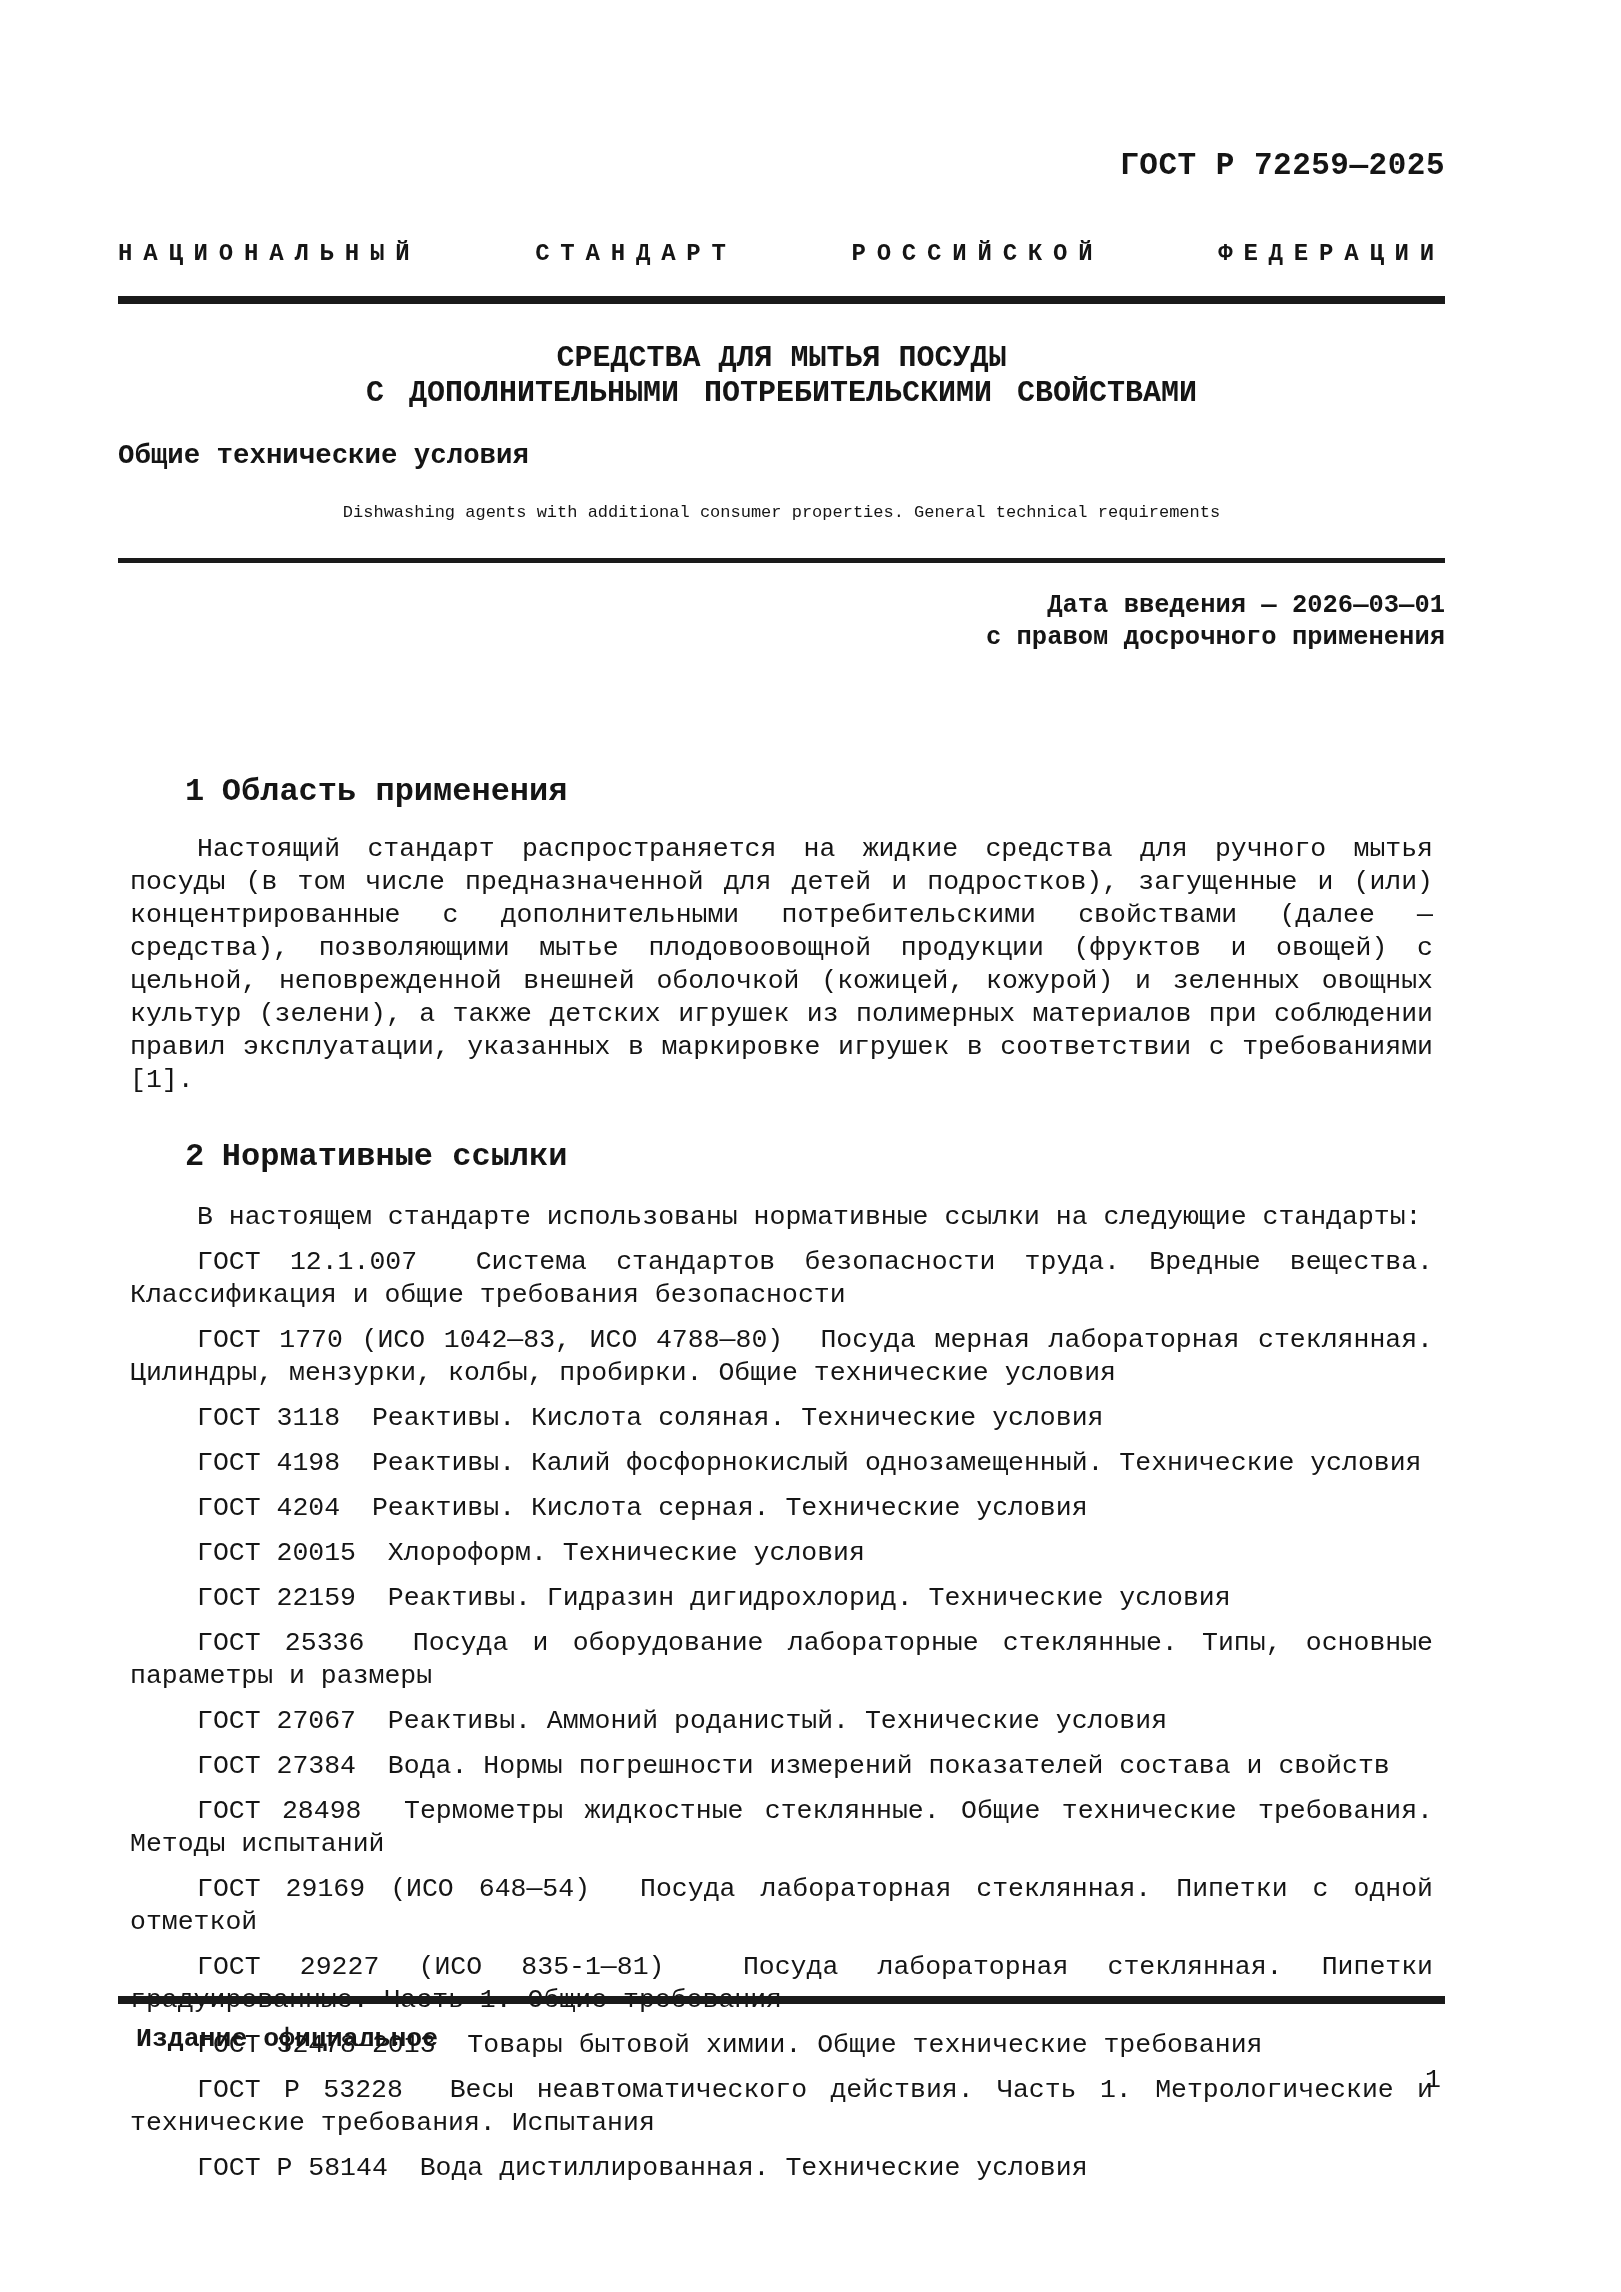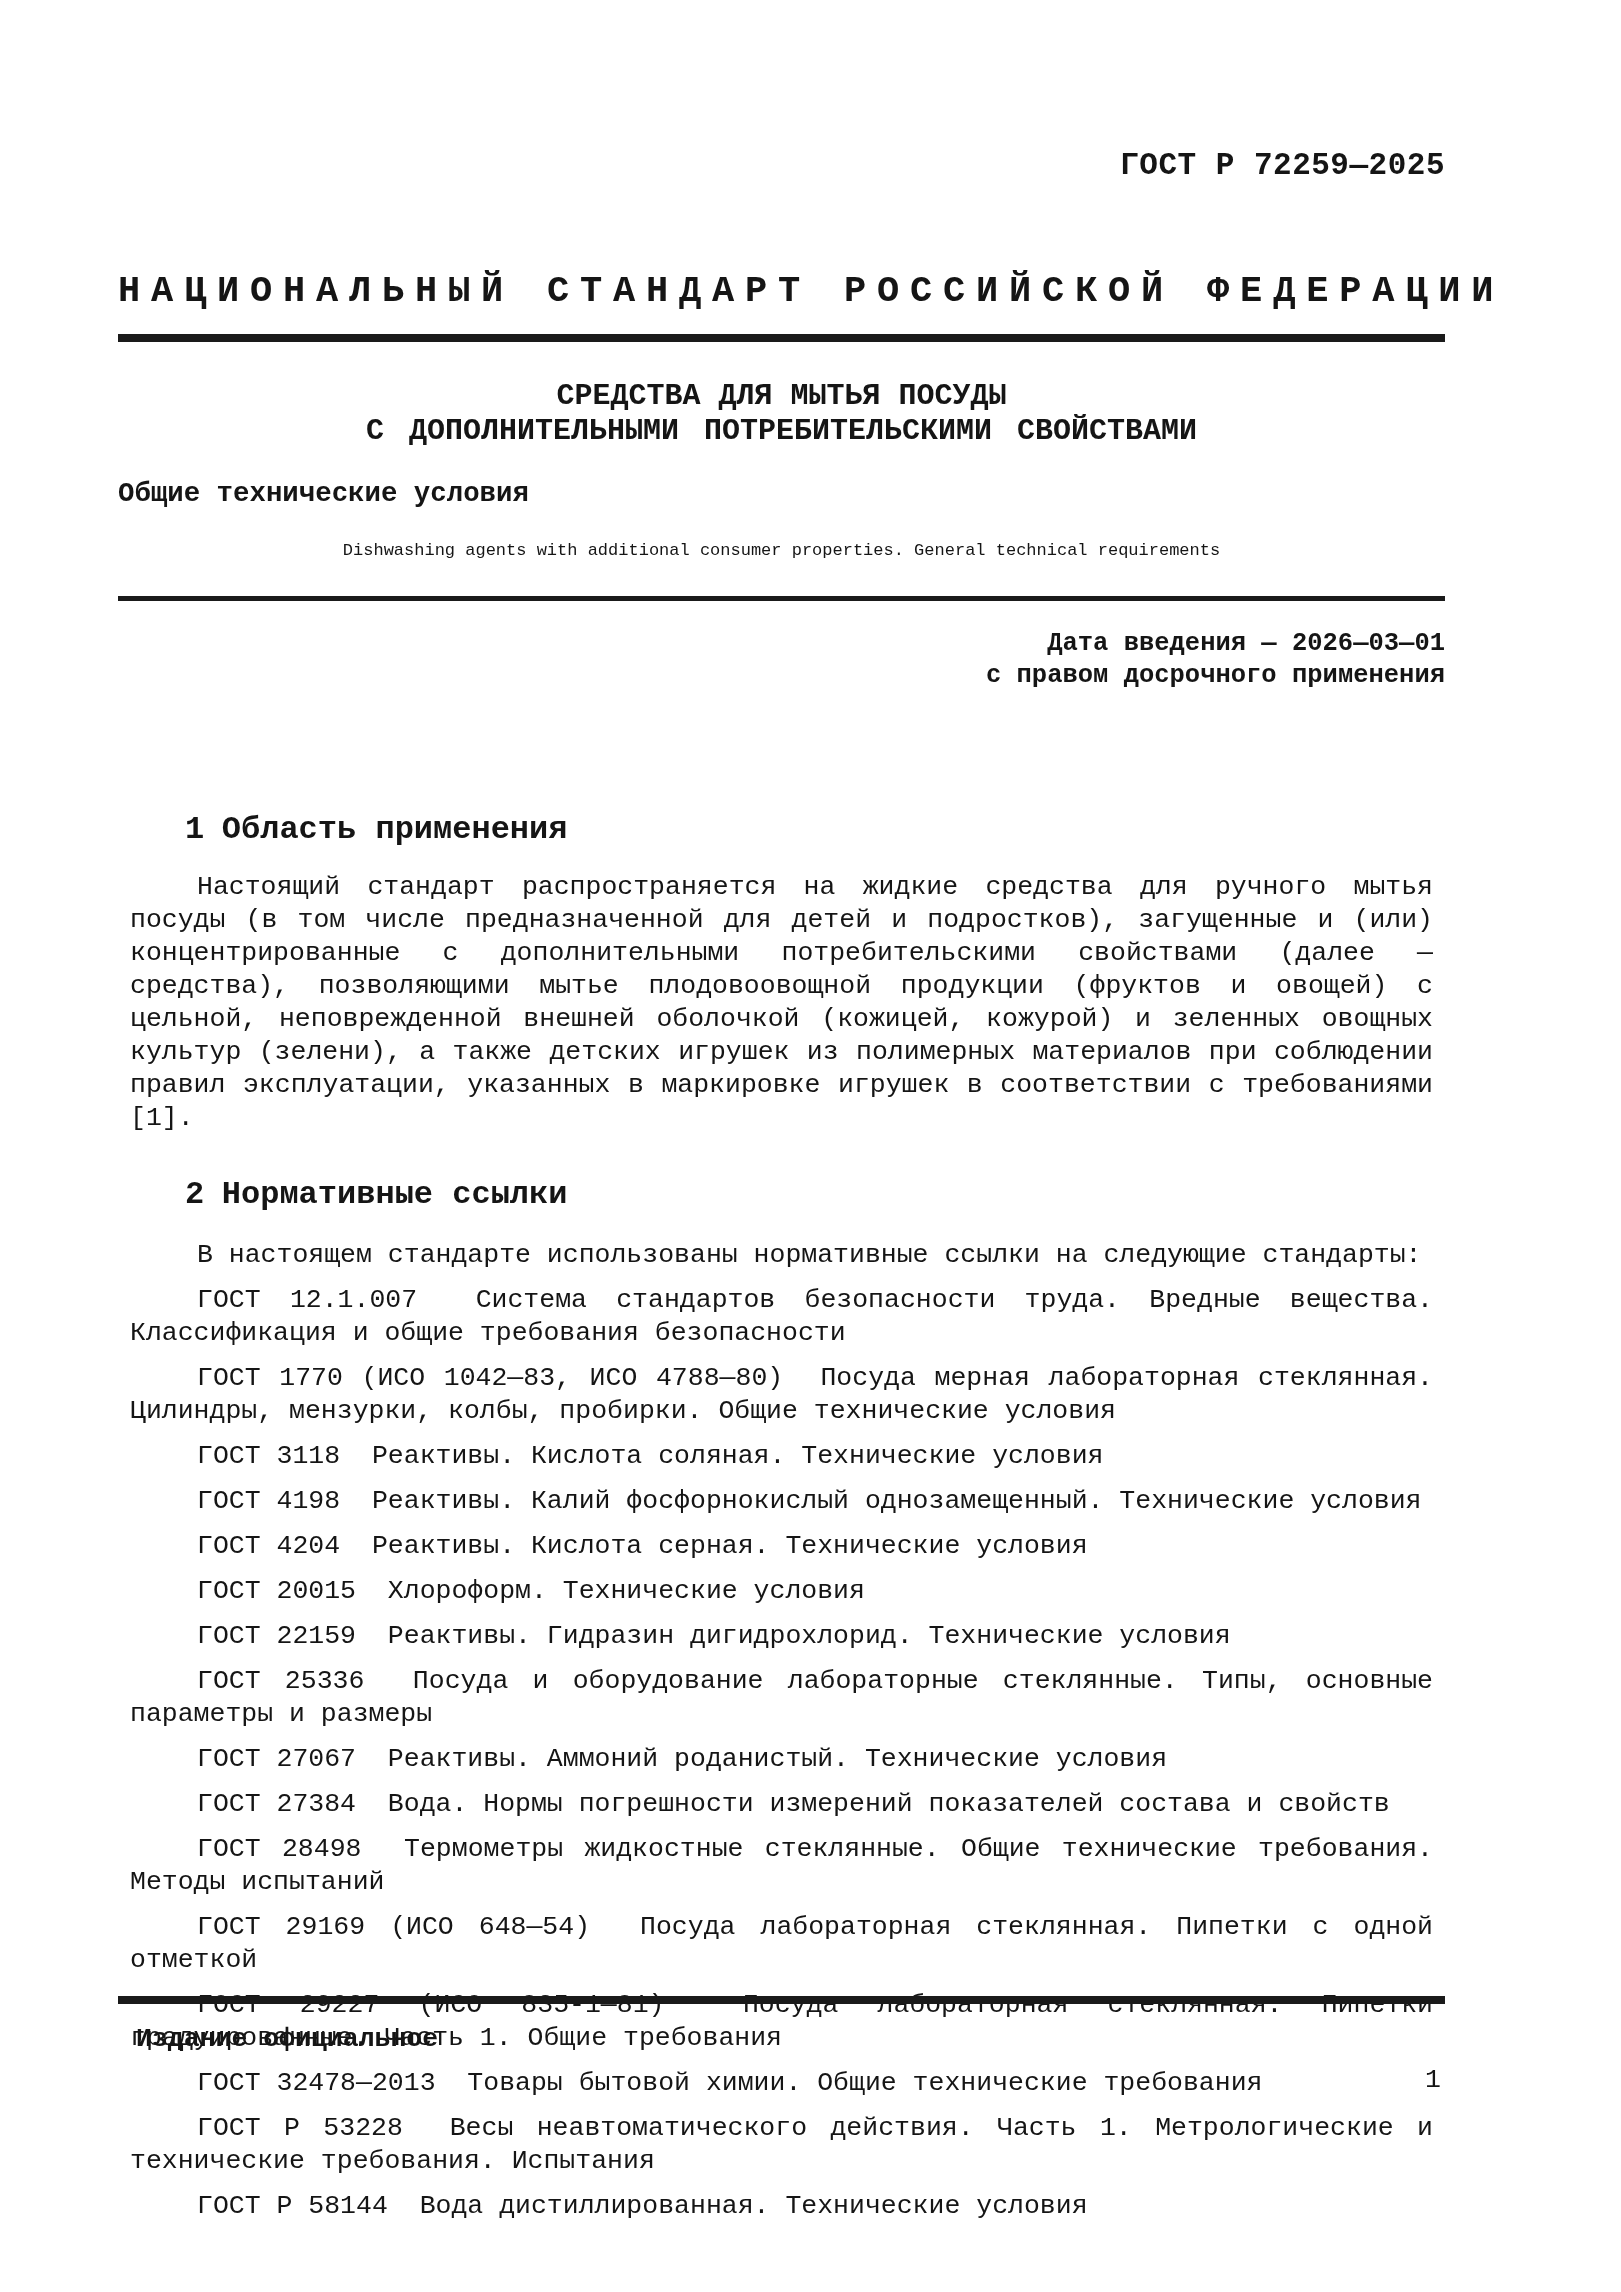--- a/index.html
+++ b/index.html
@@ -17,22 +17,22 @@
     padding: 147px 176px 0 118px; 
   }
   .doc-code {
     font-size: 31px;
     font-weight: bold;
     line-height: 37px;
     text-align: right;
     letter-spacing: 0.5px;
   }
   .std-type {
-    margin-top: 90px;
-    font-size: 37px;
+    margin-top: 52px;
+    font-size: 24px;
     font-weight: bold;
     line-height: 35px;
     letter-spacing: 10.8px;
     text-align: justify;
     text-align-last: justify;
     white-space: nowrap;
   }
   .rule { background: #1a1a1a; width: 100%; }
   .rule.thick { margin-top: 24.5px; height: 8.8px; }
   .rule.thin  { margin-top: 30px; height: 4.9px; }

